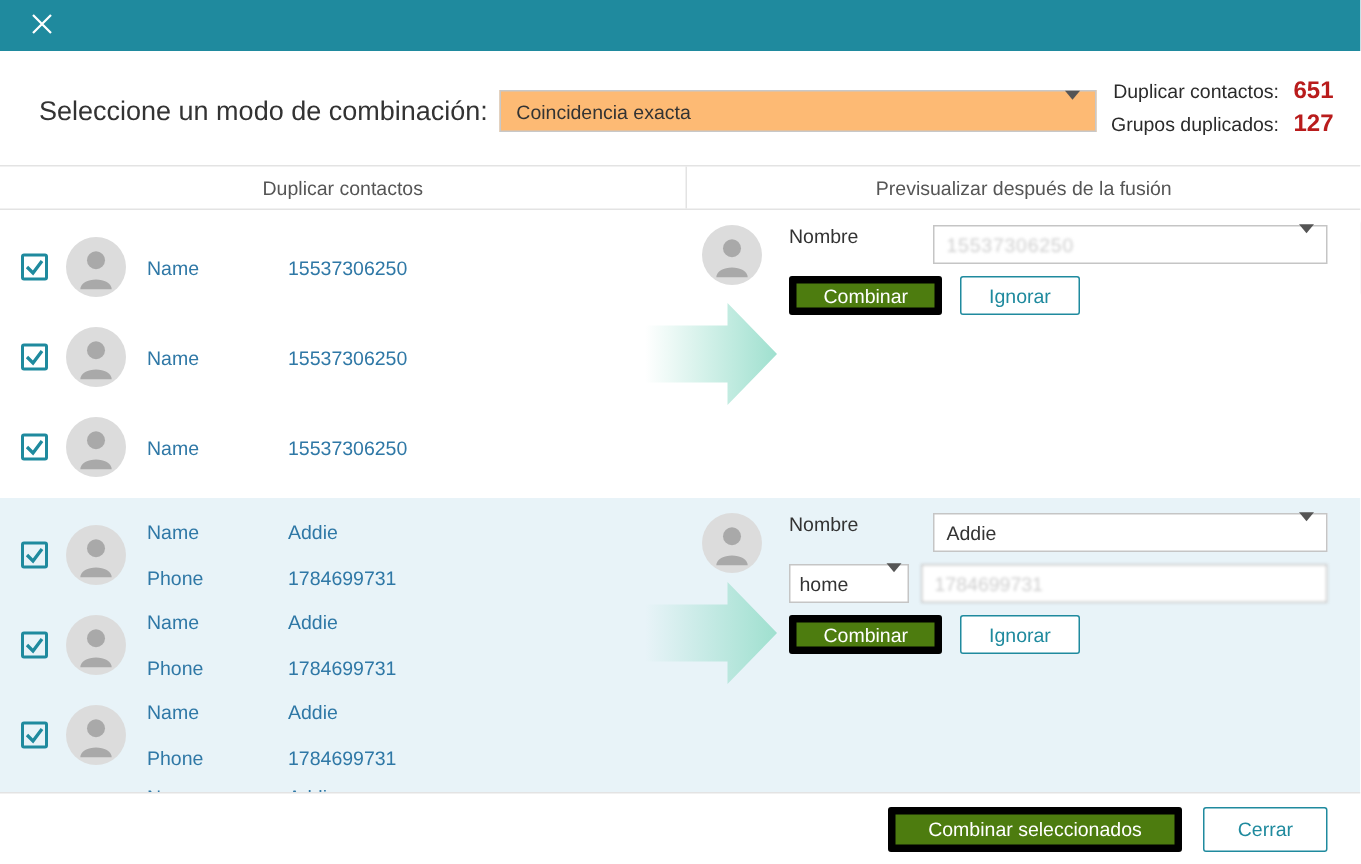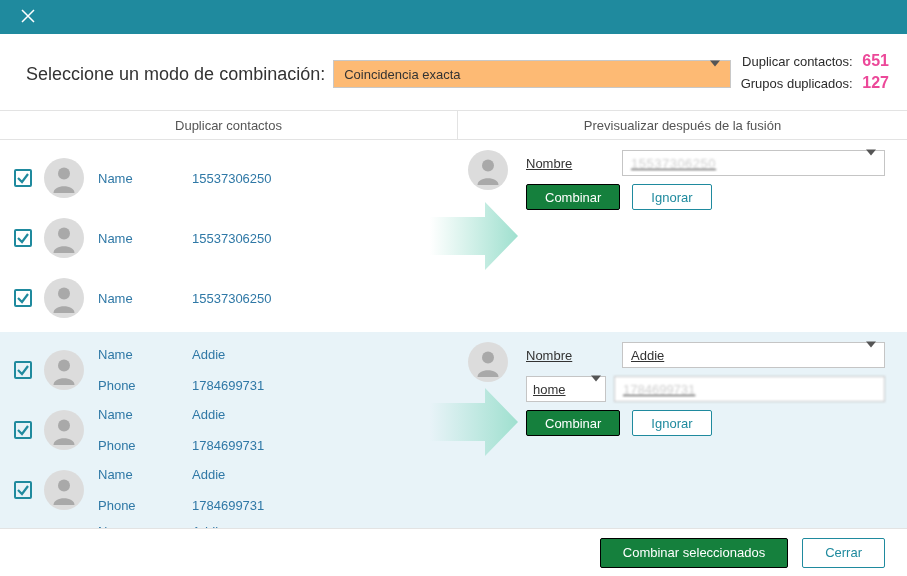--- a/index.html
+++ b/index.html
@@ -9,21 +9,21 @@
   .titlebar { background: #1f8a9e; height: 34px; display: flex; align-items: center; justify-content: space-between; padding: 0 12px 0 14px; }
   .titlebar .title { color: #fff; font-size: 14px; }
   .close-x { color: #fff; font-size: 22px; line-height: 1; cursor: pointer; padding: 2px 6px; }
 
   .topbar { display: flex; align-items: center; padding: 18px 18px 14px 26px; }
   .mode-label { color: #333; font-size: 18px; margin-right: 8px; }
   .mode-select { position: relative; width: 398px; height: 28px; border: 1px solid #c8c8c8; background: #fdba74; display: flex; align-items: center; padding: 0 10px; cursor: pointer; }
   .mode-select .chev { position: absolute; right: 10px; top: 50%; transform: translateY(-50%); }
   .stats { margin-left: auto; text-align: right; color: #2b2b2b; font-size: 13px; }
   .stats .row { margin-bottom: 4px; }
-  .stats .num { color: #ec4899; font-weight: 700; font-size: 16px; margin-left: 6px; }
+  .stats .num { color: #b91c1c; font-weight: 700; font-size: 16px; margin-left: 6px; }
 
   .columns-header { display: flex; border-top: 1px solid #e3e3e3; border-bottom: 1px solid #e3e3e3; height: 30px; }
   .columns-header .col { display: flex; align-items: center; justify-content: center; color: #555; font-size: 13px; }
   .columns-header .left { flex: 0 0 458px; border-right: 1px solid #e3e3e3; }
   .columns-header .right { flex: 1; }
 
   .content { position: relative; height: 388px; overflow: hidden; }
   .scroller { position: absolute; right: 0; top: 0; height: 100%; width: 8px; }
   .scroller-thumb { position: absolute; right: 0; width: 6px; background: #c7c7c7; border-radius: 3px; }
 
@@ -43,31 +43,31 @@
   .avatar-ph { width: 40px; flex: 0 0 40px; margin-right: 14px; }
   .fields { display: flex; align-items: center; }
   .field-label { width: 94px; color: #2f78a6; font-size: 13px; }
   .field-value { color: #2f78a6; font-size: 13px; }
   .fields-col { display: flex; flex-direction: column; gap: 16px; }
 
   .right-pane { flex: 1; padding: 10px 22px 10px 10px; position: relative; }
   .preview-row { display: flex; align-items: flex-start; gap: 12px; }
   .preview-avatar { width: 40px; height: 40px; border-radius: 50%; background: #dcdcdc; display: flex; align-items: center; justify-content: center; margin-right: 6px; flex: 0 0 40px; }
   .preview-fields { flex: 1; }
-  .pf-row { display: flex; align-items: center; margin-bottom: 8px; text-decoration: underline; }
+  .pf-row { display: flex; align-items: flex-start; margin-bottom: 8px; }
   .pf-label { width: 96px; color: #333; font-size: 13px; }
   .pf-select { flex: 1; height: 26px; border: 1px solid #c5c5c5; background: #fff; display: flex; align-items: center; padding: 0 8px; position: relative; cursor: pointer; }
   .pf-select .blurred { color: #cfcfcf; filter: blur(1.2px); letter-spacing: .5px; }
   .pf-select .chev { position: absolute; right: 8px; top: 50%; transform: translateY(-50%); }
   .pf-input { flex: 1; height: 26px; border: 1px solid #c5c5c5; background: #fff; color: #cfcfcf; filter: blur(1.2px); padding: 0 8px; display:flex; align-items:center; }
   .type-select { width: 80px; height: 26px; border: 1px solid #c5c5c5; background: #fff; display: flex; align-items: center; padding: 0 6px; position: relative; cursor: pointer; margin-right: 8px; }
   .type-select .chev { position: absolute; right: 4px; top: 50%; transform: translateY(-50%); }
   .btn-row { display: flex; gap: 12px; margin-top: 4px; }
   .btn { height: 26px; padding: 0 18px; font-size: 13px; border-radius: 2px; cursor: pointer; display: inline-flex; align-items: center; justify-content: center; }
-  .btn-primary { background: #15803d; color: #fff; border: 1px solid #000000; }
+  .btn-primary { background: #4d7c0f; color: #fff; border: 5px solid #000000; }
   .btn-secondary { background: #fff; color: #1f8a9e; border: 1px solid #1f8a9e; }
 
   .footer { border-top: 1px solid #e3e3e3; height: 48px; display: flex; align-items: center; justify-content: flex-end; padding: 0 22px; gap: 14px; }
   .footer .btn { height: 30px; padding: 0 22px; }
 
   .chev-down { width: 0; height: 0; border-left: 5px solid transparent; border-right: 5px solid transparent; border-top: 6px solid #555; }
 
   .silhouette { fill: #a9a9a9; }
 </style>
 </head>

